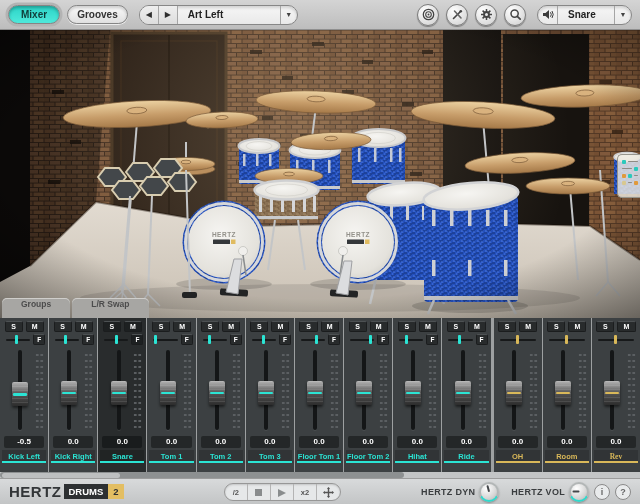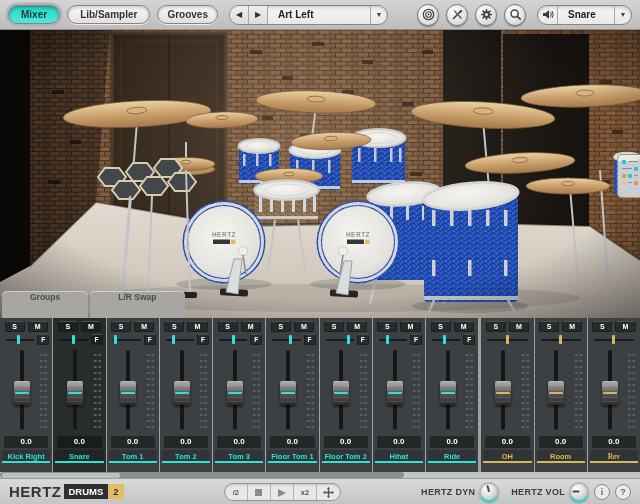--- a/index.html
+++ b/index.html
@@ -30,21 +30,21 @@
   .iconbtn{width:22px;height:22px;border-radius:50%;border:1.5px solid #7b7b7b;cursor:pointer;
     background:radial-gradient(circle at 35% 30%,#ffffff,#dcdcdc 70%,#c6c6c6);
     display:flex;align-items:center;justify-content:center;box-shadow:0 1px 1px rgba(0,0,0,.35);padding:0;}
   .grow{flex:1;}
 
   
   .scene{position:absolute;top:30px;left:0;width:640px;height:288px;background:#15100b;}
   .scene svg{display:block;}
   svg text{font-family:"Liberation Sans",sans-serif;}
   .scene-tabs{position:absolute;left:2px;bottom:0;display:flex;gap:2px;z-index:5;}
-  .gtab{height:27px;line-height:13px;padding:0 28px;background:#a7a6a3;color:#4c4c4c;
+  .gtab{height:20px;line-height:13px;padding:0 19px;background:#a7a6a3;color:#4c4c4c;
     font-size:8.5px;font-weight:bold;border-radius:5px 5px 0 0;cursor:pointer;
     box-shadow:inset 0 1px 0 #cfcecb;}
   .flyout{position:absolute;right:0;top:124px;width:23px;height:44px;z-index:4;
     background:rgba(238,234,224,.82);border:1px solid #96948c;border-right:none;
     border-radius:5px 0 0 5px;padding:3px 2px 2px 4px;cursor:pointer;}
   .fl-row{display:flex;align-items:center;height:7px;gap:2px;}
   .fl-line{flex:1;height:1.5px;background:#8d8b84;border-radius:1px;}
   .fl-dot{width:4px;height:4px;border-radius:1px;}
 
   
@@ -116,21 +116,20 @@
     color:#666;font-size:9px;font-weight:bold;display:flex;align-items:center;justify-content:center;
     margin-left:5px;cursor:pointer;padding:0;}
 </style>
 </head>
 <body>
 
 <div class="app">
 
   <div class="topbar">
     <button class="pill active">Mixer</button>
-    <button class="pill">Lib/Sampler</button>
     <button class="pill small">Grooves</button>
     <div class="combo" style="margin-left:4px;">
       <div class="navbtn">◀</div>
       <div class="navbtn">▶</div>
       <div class="combo-value preset-value">Art Left</div>
       <div class="combo-arrow">▼</div>
     </div>
     <div class="grow"></div>
     <button class="iconbtn">
       <svg width="13" height="13" viewBox="0 0 13 13">
@@ -499,20 +498,42 @@
     </div>
     <div class="panrow">
       <div class="pan">
         <div class="pan-track"></div>
         <div class="pan-marker" style="left: calc(44% - 1.5px); background: rgb(43, 228, 212);"></div>
       </div>
       <button class="fbtn">F</button>
     </div>
     <div class="faderarea">
       <div class="slot"></div>
+      <div class="handle" style="top: 35.48px;">
+            <span class="hline" style="background: rgb(43, 228, 212);"></span>
+          </div>
+      <div class="meter"></div>
+    </div>
+    <div class="value">-0.5</div>
+    <div class="label" style="color: rgb(43, 228, 212); border-bottom-color: rgb(43, 228, 212);">Kick Left</div>
+  </div>
+      <div class="strip">
+    <div class="smrow">
+      <button class="sbtn">S</button>
+      <button class="sbtn">M</button>
+    </div>
+    <div class="panrow">
+      <div class="pan">
+        <div class="pan-track"></div>
+        <div class="pan-marker" style="left: calc(44% - 1.5px); background: rgb(43, 228, 212);"></div>
+      </div>
+      <button class="fbtn">F</button>
+    </div>
+    <div class="faderarea">
+      <div class="slot"></div>
       <div class="handle" style="top: 33.8px;">
             <span class="hline" style="background: rgb(43, 228, 212);"></span>
           </div>
       <div class="meter"></div>
     </div>
     <div class="value">0.0</div>
     <div class="label" style="color: rgb(43, 228, 212); border-bottom-color: rgb(43, 228, 212);">Kick Right</div>
   </div>
       <div class="strip selected">
     <div class="smrow">

